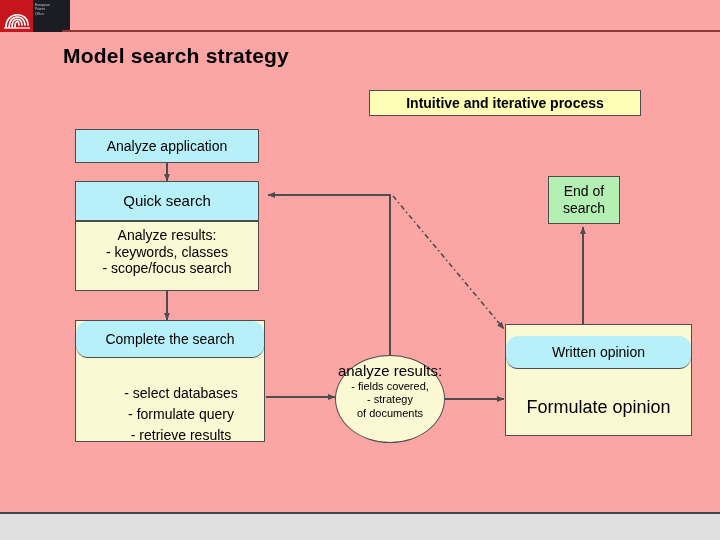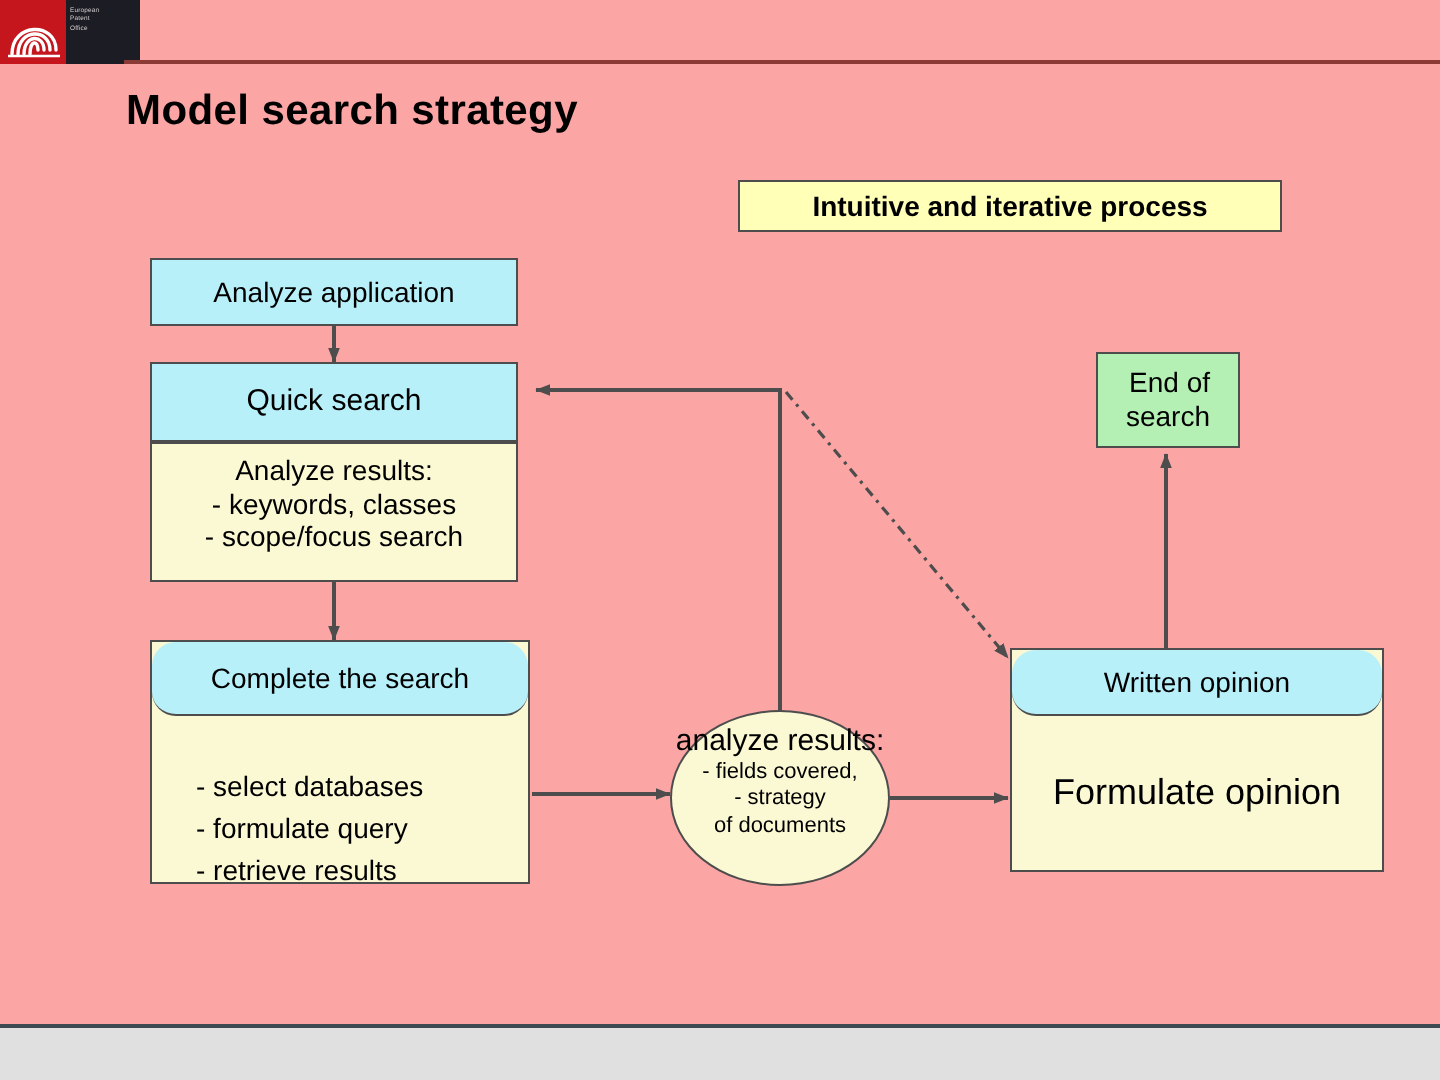--- a/index.html
+++ b/index.html
@@ -121,21 +121,20 @@
   .stack-body {
     box-sizing: border-box;
     color: #000;
     white-space: pre-line;
   }
 
   .centerflex {
     display: flex;
     align-items: center;
     justify-content: center;
-    text-align: right;
   }
 
   .ellipse {
     position: absolute;
     box-sizing: border-box;
     border: 1px solid #4d4d4d;
     background: #fbf8d4;
     border-radius: 50%;
     text-align: center;
     color: #000;
@@ -220,40 +219,40 @@
     <span style="white-space:pre-line; display:block;">Analyze results:
 - keywords, classes
 - scope/focus search</span>
   </div>
 
   <div class="stack" style="left:75px; top:320px; width:190px; height:122px;">
     <div class="stack-head" style="height:37px; font-size:14px;">
       <span>Complete the search</span>
     </div>
     <div class="stack-body" style="font-size:14px; padding:9px 0 0 22px; text-align:left;">
-      <span style="white-space:pre-line; display:block; line-height:1.5;">- select databases
+      <span style="white-space:pre-line; display:block; line-height:1.5;text-align:center;">- select databases
 - formulate query
 - retrieve results</span>
     </div>
   </div>
 
   <div class="ellipse" style="left:335px; top:355px; width:110px; height:88px; padding-top:7px;">
     <div class="ell-title">analyze results:</div>
     <div class="ell-sub">- fields covered,
 - strategy
    of documents</div>
   </div>
 
   <div class="node n-green centerflex" style="left:548px; top:176px; width:72px; height:48px; font-size:14px; white-space:pre-line;">
     <span>End of
 search</span>
   </div>
 
   <div class="stack" style="left:505px; top:324px; width:187px; height:112px;">
-    <div class="stack-head" style="height:33px; font-size:14px;">
+    <div class="stack-head" style="height:33px; font-size:14px;margin-top:11px;">
       <span>Written opinion</span>
     </div>
     <div class="stack-body centerflex" style="height:77px; font-size:18px;">
       <span>Formulate opinion</span>
     </div>
   </div>
 
   <div class="footer-bar"></div>
 
 </div>

